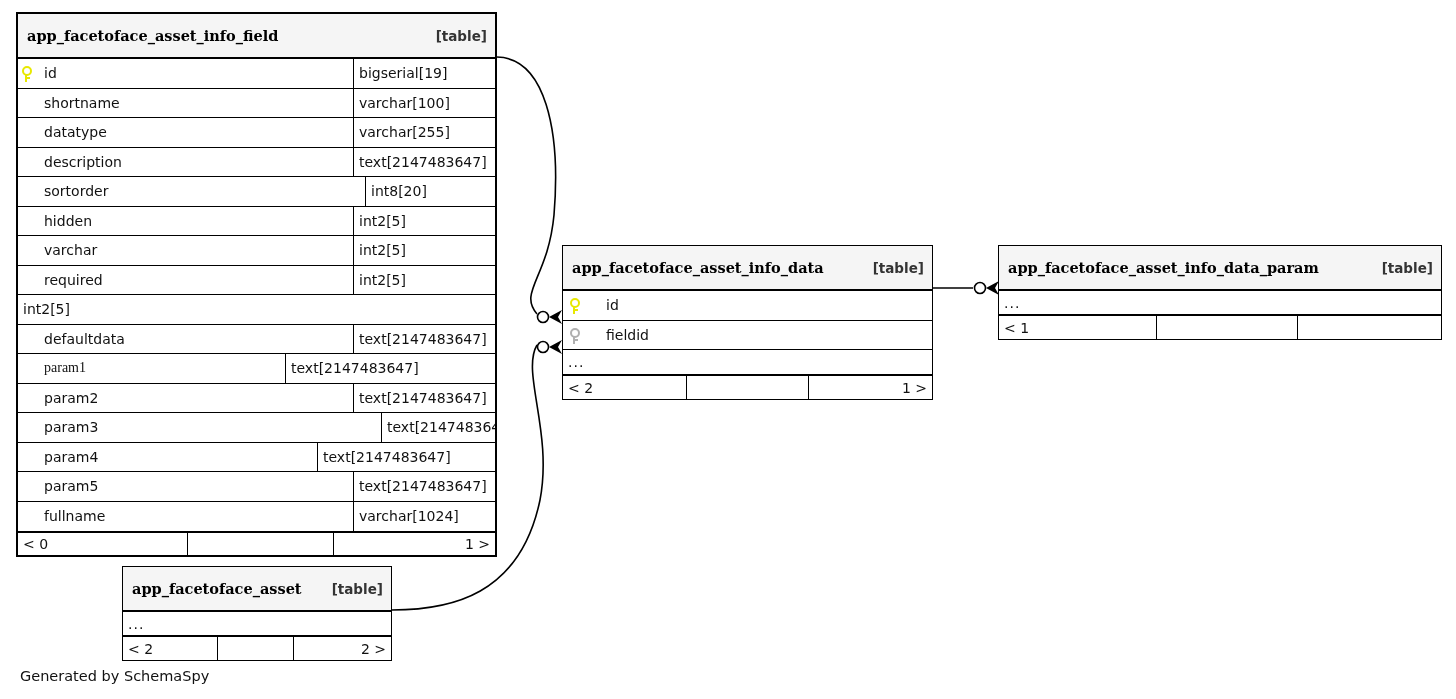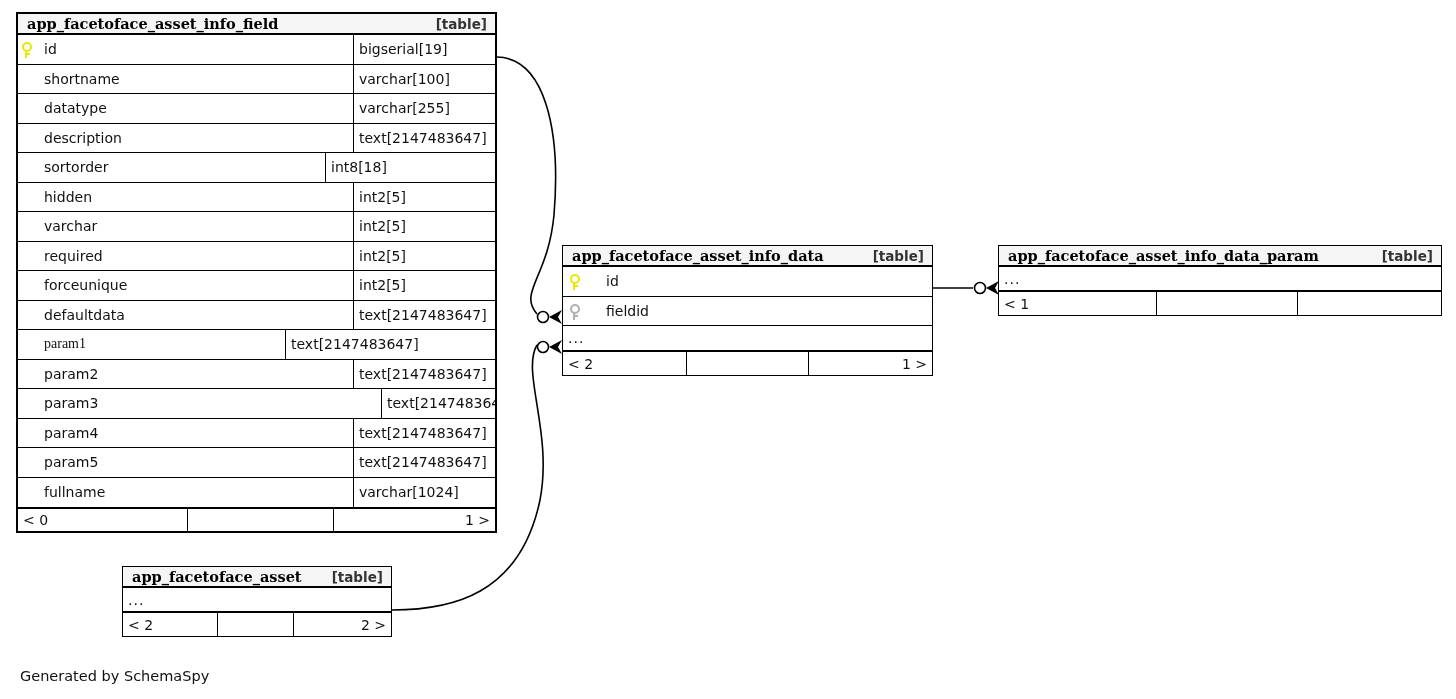--- a/index.html
+++ b/index.html
@@ -36,21 +36,21 @@
     position: absolute;
     box-sizing: border-box;
     background: #ffffff;
     border: 2px solid #000000;
     z-index: 2;
   }
   .dbtable.thin { border-width: 1px; }
 
   .tbl-title {
     box-sizing: border-box;
-    height: 21px;
+    height: 45px;
     background: #f5f5f5;
     border-bottom: 2px solid #000000;
     display: flex;
     align-items: center;
     justify-content: space-between;
     padding: 0 8px 0 9px;
     font-family: "DejaVu Serif", serif;
     font-weight: bold;
     font-size: 14.5px;
     color: #000000;
@@ -241,25 +241,25 @@
 
       <div class="row">
         <div class="cell-name" style="width:336px;">
           <span class="keyslot"></span>
           <span class="row-label">description</span>
         </div>
         <div class="cell-type">text[2147483647]</div>
       </div>
 
       <div class="row">
-        <div class="cell-name" style="width:308px;">
+        <div class="cell-name" style="width:348px;">
           <span class="keyslot"></span>
           <span class="row-label">sortorder</span>
         </div>
-        <div class="cell-type">int8[18]</div>
+        <div class="cell-type">int8[20]</div>
       </div>
 
       <div class="row">
         <div class="cell-name" style="width:336px;align-items:center;">
           <span class="keyslot"></span>
           <span class="row-label">hidden</span>
         </div>
         <div class="cell-type">int2[5]</div>
       </div>
 
@@ -273,24 +273,20 @@
 
       <div class="row">
         <div class="cell-name" style="width:336px;">
           <span class="keyslot"></span>
           <span class="row-label">required</span>
         </div>
         <div class="cell-type">int2[5]</div>
       </div>
 
       <div class="row">
-        <div class="cell-name" style="width:336px;">
-          <span class="keyslot"></span>
-          <span class="row-label">forceunique</span>
-        </div>
         <div class="cell-type">int2[5]</div>
       </div>
 
       <div class="row">
         <div class="cell-name" style="width:336px;">
           <span class="keyslot"></span>
           <span class="row-label">defaultdata</span>
         </div>
         <div class="cell-type">text[2147483647]</div>
       </div>
@@ -313,21 +309,21 @@
 
       <div class="row">
         <div class="cell-name" style="width:364px;">
           <span class="keyslot"></span>
           <span class="row-label">param3</span>
         </div>
         <div class="cell-type">text[2147483647]</div>
       </div>
 
       <div class="row">
-        <div class="cell-name" style="width:336px;">
+        <div class="cell-name" style="width:300px;">
           <span class="keyslot"></span>
           <span class="row-label">param4</span>
         </div>
         <div class="cell-type">text[2147483647]</div>
       </div>
 
       <div class="row">
         <div class="cell-name" style="width:336px;">
           <span class="keyslot"></span>
           <span class="row-label">param5</span>

